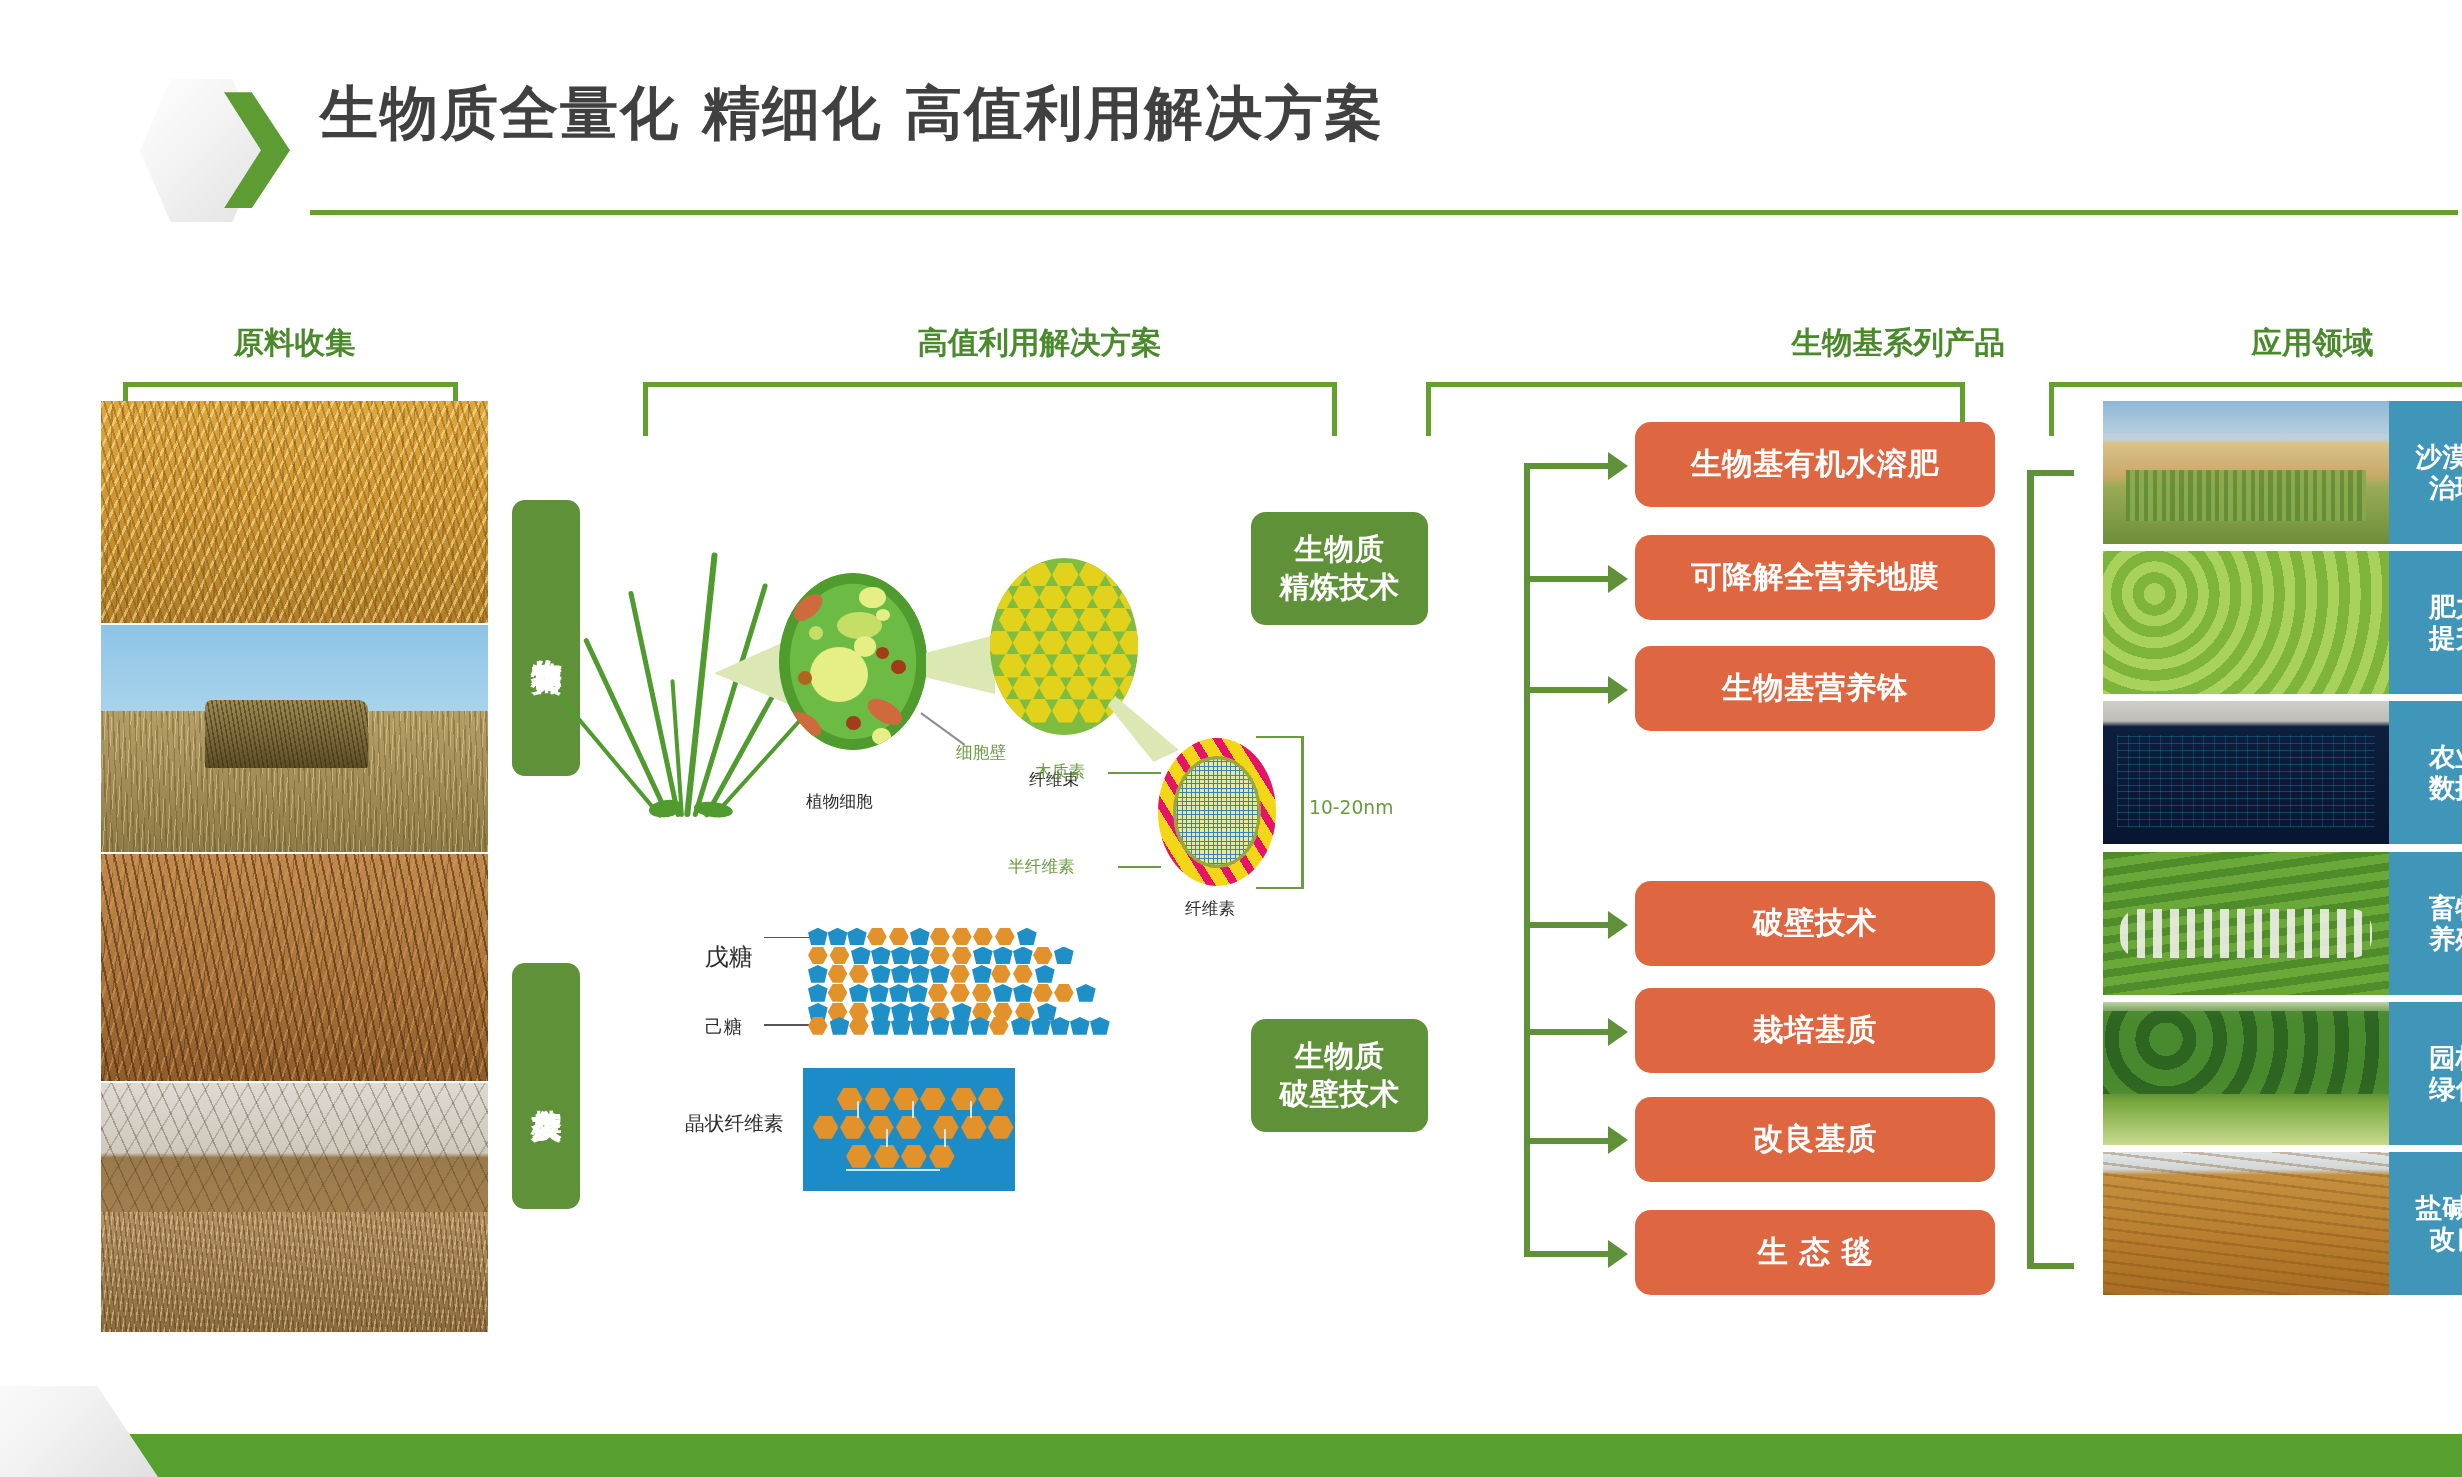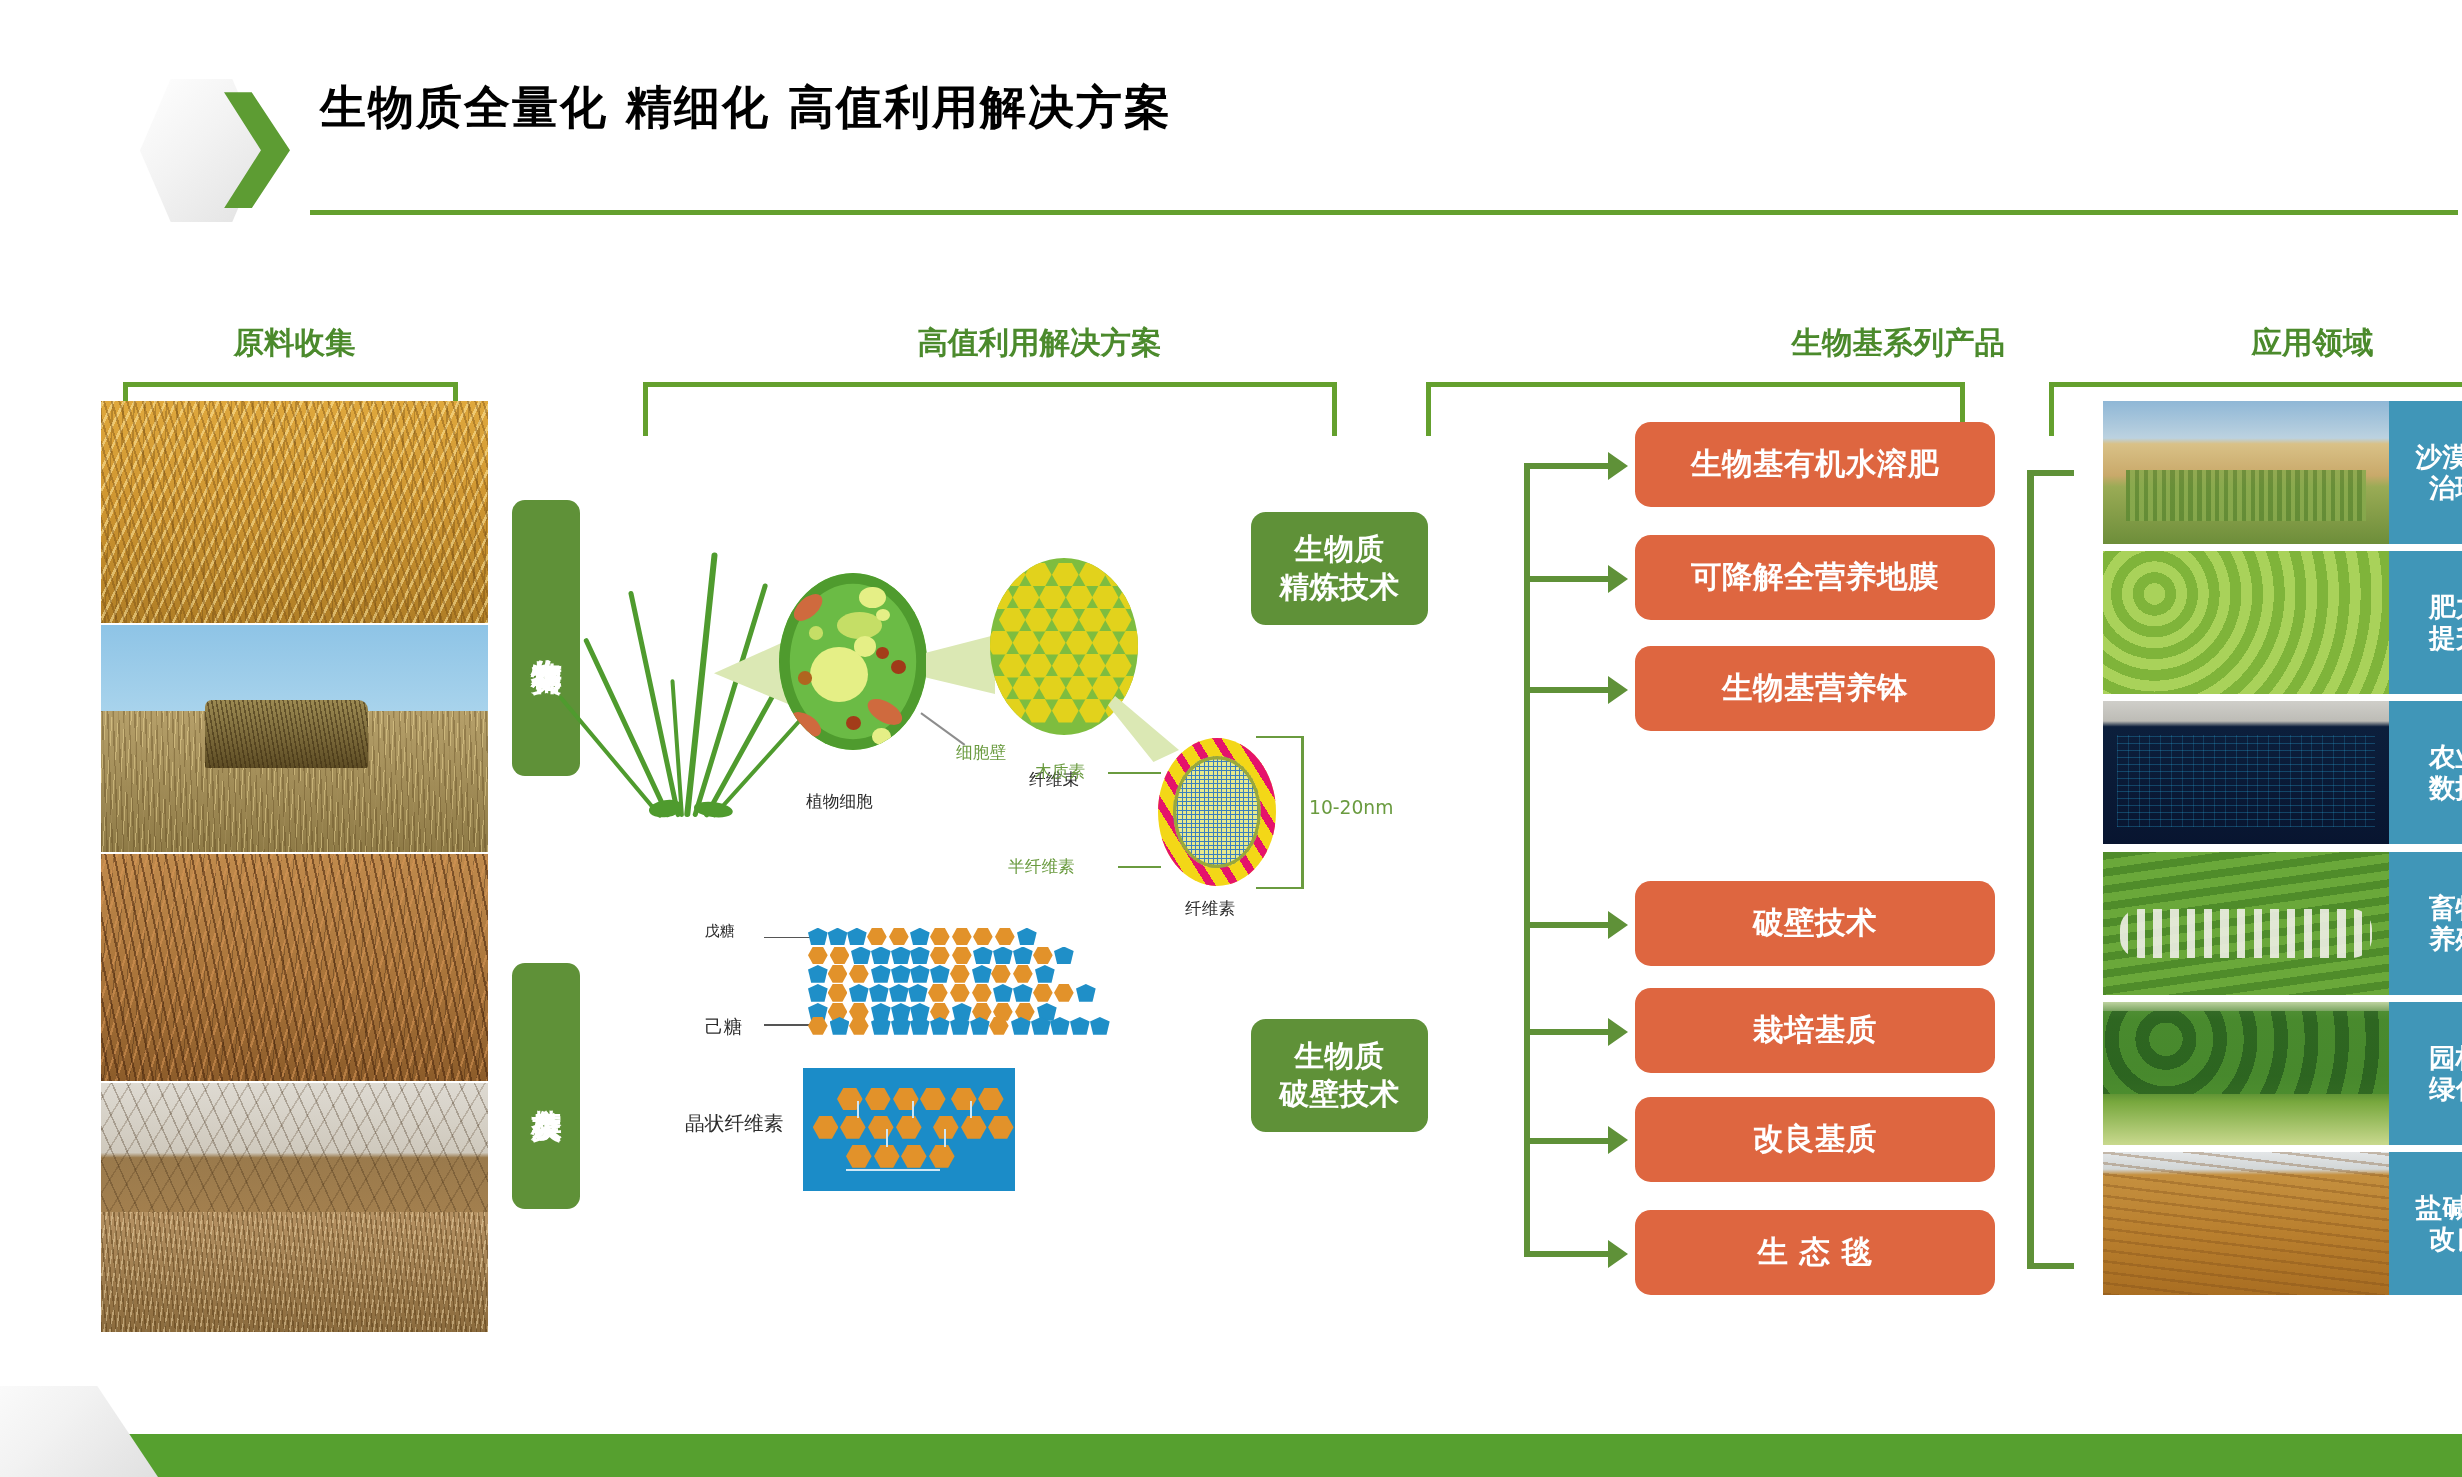--- a/index.html
+++ b/index.html
@@ -9,22 +9,22 @@
   
   #header{position:absolute;left:0;top:0;width:2626px;height:231px;}
   #hex-deco{position:absolute;left:140px;top:79px;width:158px;height:143px;}
   #hex-plate{position:absolute;left:0;top:0;width:123px;height:143px;
      background:linear-gradient(135deg,#ffffff 0%,#f3f3f3 45%,#e2e2e2 100%);
      clip-path:polygon(25% 0%,75% 0%,100% 50%,75% 100%,25% 100%,0% 50%);
      filter:drop-shadow(2px 3px 3.9px rgba(0,0,0,.18));}
   #hex-chev{position:absolute;left:84px;top:13.3px;width:66px;height:116px;
      background:#5d9c33;
      clip-path:polygon(0% 0%,42% 0%,100% 50%,42% 100%,0% 100%,56% 50%);}
-  #title{position:absolute;left:320px;top:84px;font-size:46px;font-weight:bold;
-     color:#000000;letter-spacing:2px;white-space:nowrap;line-height:1;
+  #title{position:absolute;left:320px;top:84px;font-size:58px;font-weight:bold;
+     color:#404040;letter-spacing:2px;white-space:nowrap;line-height:1;
      font-family:"DejaVu Sans","Liberation Sans",sans-serif;}
   #title-rule{position:absolute;left:310px;top:210px;width:2148px;height:5.4px;background:#64a02e;}
 
   
   .stage-head{position:absolute;text-align:center;color:#4b8a2c;font-weight:bold;
      font-size:30.5px;font-family:"DejaVu Sans","Liberation Sans",sans-serif;white-space:nowrap;}
   .bracket{position:absolute;border-top:5.4px solid #64a02e;
      border-left:5.4px solid #64a02e;border-right:5.4px solid #64a02e;
      box-sizing:border-box;}
 
@@ -328,21 +328,21 @@
   <div class="sci-lbl gr" style="left:419px;top:268px;">木质素</div>
   <div class="leader" style="left:502px;top:374px;width:43px;background:#6a9b3f;"></div>
   <div class="sci-lbl gr" style="left:392px;top:363px;">半纤维素</div>
   <div class="sci-lbl" style="left:569px;top:405px;">纤维素</div>
   <div class="dimline" style="left:685px;top:244px;width:2.5px;height:153px;"></div>
   <div class="dimline" style="left:640px;top:244px;width:47px;height:2px;"></div>
   <div class="dimline" style="left:640px;top:395px;width:47px;height:2px;"></div>
   <div class="sci-lbl gr" style="left:693px;top:305px;font-size:18.7px;">10-20nm</div>
 
   <div id="sugar">
-    <div class="sci-lbl" style="left:14.8px;top:6px;font-size:15px;">戊糖</div>
+    <div class="sci-lbl" style="left:14.8px;top:25px;font-size:24px;">戊糖</div>
     <div class="leader" style="left:74px;top:20.7px;width:49px;background:#555;"></div>
     <div class="sci-lbl" style="left:14.8px;top:98px;font-size:18.7px;">己糖</div>
     <div class="leader" style="left:74px;top:108px;width:49px;background:#555;"></div>
     <div class="srow" id="srow0" style="top: 11.8px; width: 229px;">
         <div class="sug p" style="left: 0px;"></div>
         <div class="sug p" style="left: 19.7px;"></div>
         <div class="sug p" style="left: 39px;"></div>
         <div class="sug h" style="left: 59px;"></div>
         <div class="sug h" style="left: 81px;"></div>
         <div class="sug p" style="left: 102px;"></div>

